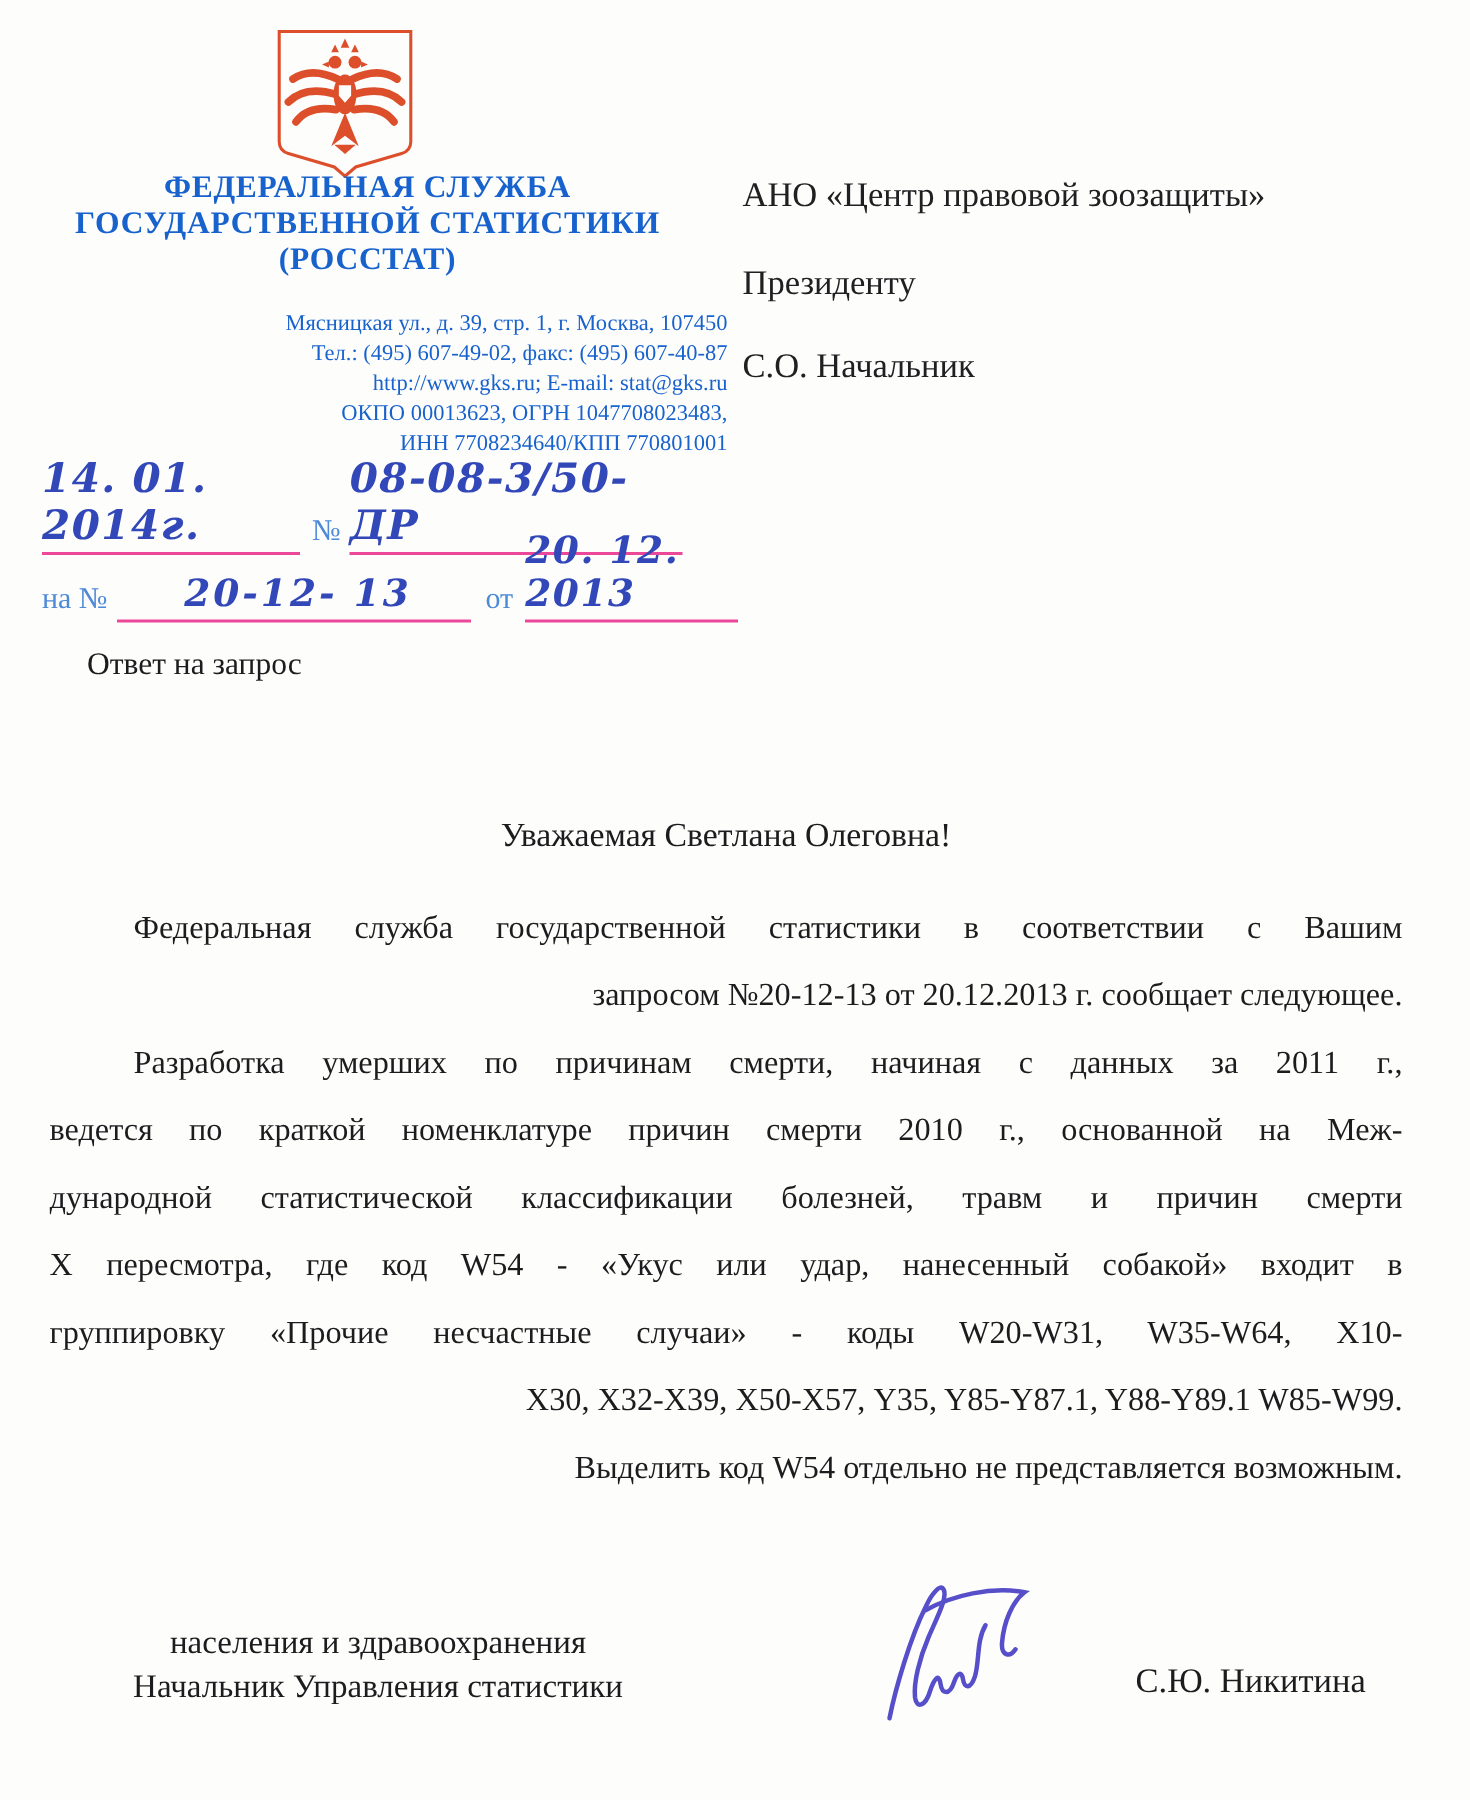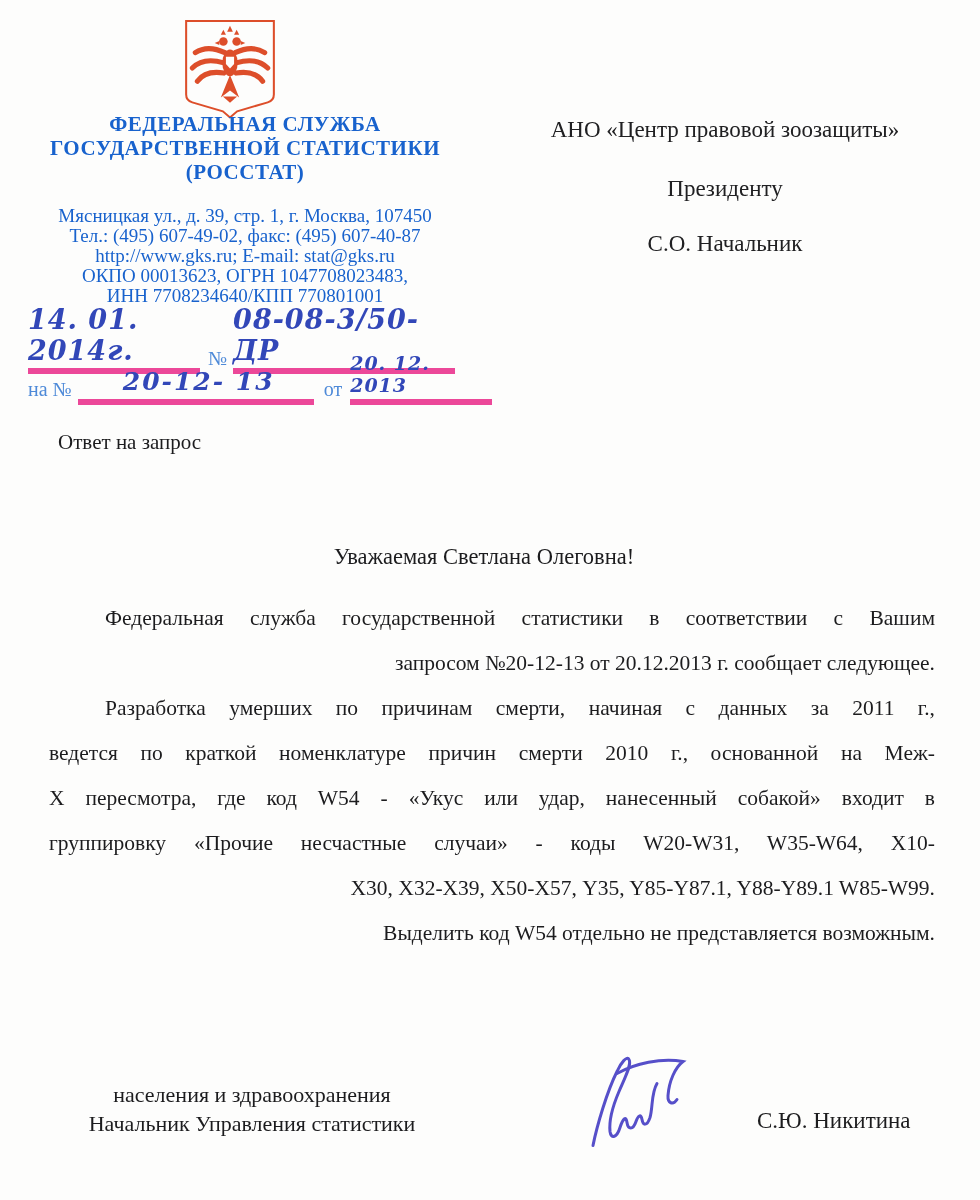--- a/index.html
+++ b/index.html
@@ -10,47 +10,47 @@
   }
   
   .emblem { position:absolute; left:179px; top:18px; width:102px; height:102px; }
   .lh-title {
     position:absolute; left:5px; top:112px; width:480px;
     text-align:center; font-weight:bold; font-size:21px; line-height:24px;
     color:#1862cd; letter-spacing:0.5px;
   }
   .contact {
     position:absolute; left:5px; top:206px; width:480px;
-    text-align:center; font-size:19px; line-height:20px; color:#1862cd;
+    text-align:right; font-size:15px; line-height:20px; color:#1862cd;
   }
   
   .hand { font-family:"DejaVu Serif", serif; font-style:italic; color:#3247b8; font-weight:bold; }
-  .ul   { border-bottom:6px solid #ec4899; }
+  .ul   { border-bottom:2px solid #ec4899; }
   .plabel { color:#4e8ad8; font-size:20px; }
   .ref-row { position:absolute; left:28px; display:flex; align-items:flex-end; }
   .ref-row1 { top:304px; }
   .ref-row2 { top:352px; }
   .wdate { width:172px; font-size:27px; letter-spacing:1px; padding-bottom:2px; }
   .nosign { margin:0 6px 4px 8px; }
   .wnum  { width:222px; font-size:27px; letter-spacing:1px; padding-bottom:2px; }
   .rprefix { margin:0 6px 4px 0; }
   .rnum  { width:230px; font-size:25px; letter-spacing:2px; padding:0 0 3px 6px;text-align:center; }
   .rfrom { margin:0 8px 4px 10px; }
-  .rdate { width:142px; font-size:19px; letter-spacing:1px; padding-bottom:3px; }
+  .rdate { width:142px; font-size:25px; letter-spacing:1px; padding-bottom:3px; }
   
-  .recipient { position:absolute; left:495px; top:117px; width:460px; text-align:center; font-size:23px; color:#202022; }
+  .recipient { position:absolute; left:495px; top:117px; width:460px; font-size:23px; color:#202022; }
   .r-pos  { margin-top:33px; }
   .r-name { margin-top:29px; }
   
   .subject { position:absolute; left:58px; top:430px; font-size:21px; }
   .salutation { position:absolute; left:33px; top:544px; width:902px; text-align:center; font-size:22.5px; }
   
   .body-block { position:absolute; left:33px; top:596px; width:902px; font-size:21.5px; }
   .bline { height:45px; line-height:45px; overflow:hidden; text-align:right; }
-  .bline.just { text-align:justify; text-align-last:justify;margin-left:16px; }
+  .bline.just { text-align:justify; text-align-last:justify; }
   .bline.ind  { text-indent:56px; }
   
   .sig-pos { position:absolute; left:52px; top:1080px; width:400px; text-align:center; font-size:22px; line-height:29px; }
   .scribble { position:absolute; left:583px; top:1046px; width:120px; height:108px; }
   .sig-name { position:absolute; left:757px; top:1108px; width:210px; font-size:23px; }
 </style>
 </head>
 <body>
 
 <div class="page">
@@ -120,20 +120,21 @@
   <div class="subject">Ответ на запрос</div>
 
   <div class="salutation">Уважаемая Светлана Олеговна!</div>
 
   <div class="body-block">
 
   <div class="bline just ind">Федеральная служба государственной статистики в соответствии с Вашим</div>
       <div class="bline">запросом №20-12-13 от 20.12.2013 г. сообщает следующее.</div>
       <div class="bline just ind">Разработка умерших по причинам смерти, начиная с данных за 2011 г.,</div>
       <div class="bline just">ведется по краткой номенклатуре причин смерти 2010 г., основанной на Меж-</div>
+      <div class="bline just">дународной статистической классификации болезней, травм и причин смерти</div>
       <div class="bline just">Х пересмотра, где код W54 - «Укус или удар, нанесенный собакой» входит в</div>
       <div class="bline just">группировку «Прочие несчастные случаи» - коды W20-W31, W35-W64, Х10-</div>
       <div class="bline">Х30, Х32-Х39, Х50-Х57, Y35, Y85-Y87.1, Y88-Y89.1 W85-W99.</div>
       <div class="bline ind">Выделить код W54 отдельно не представляется возможным.</div>
     </div>
 
   <div class="sig-pos">
     <div>населения и здравоохранения</div>
     <div>Начальник Управления статистики</div>
   </div>

